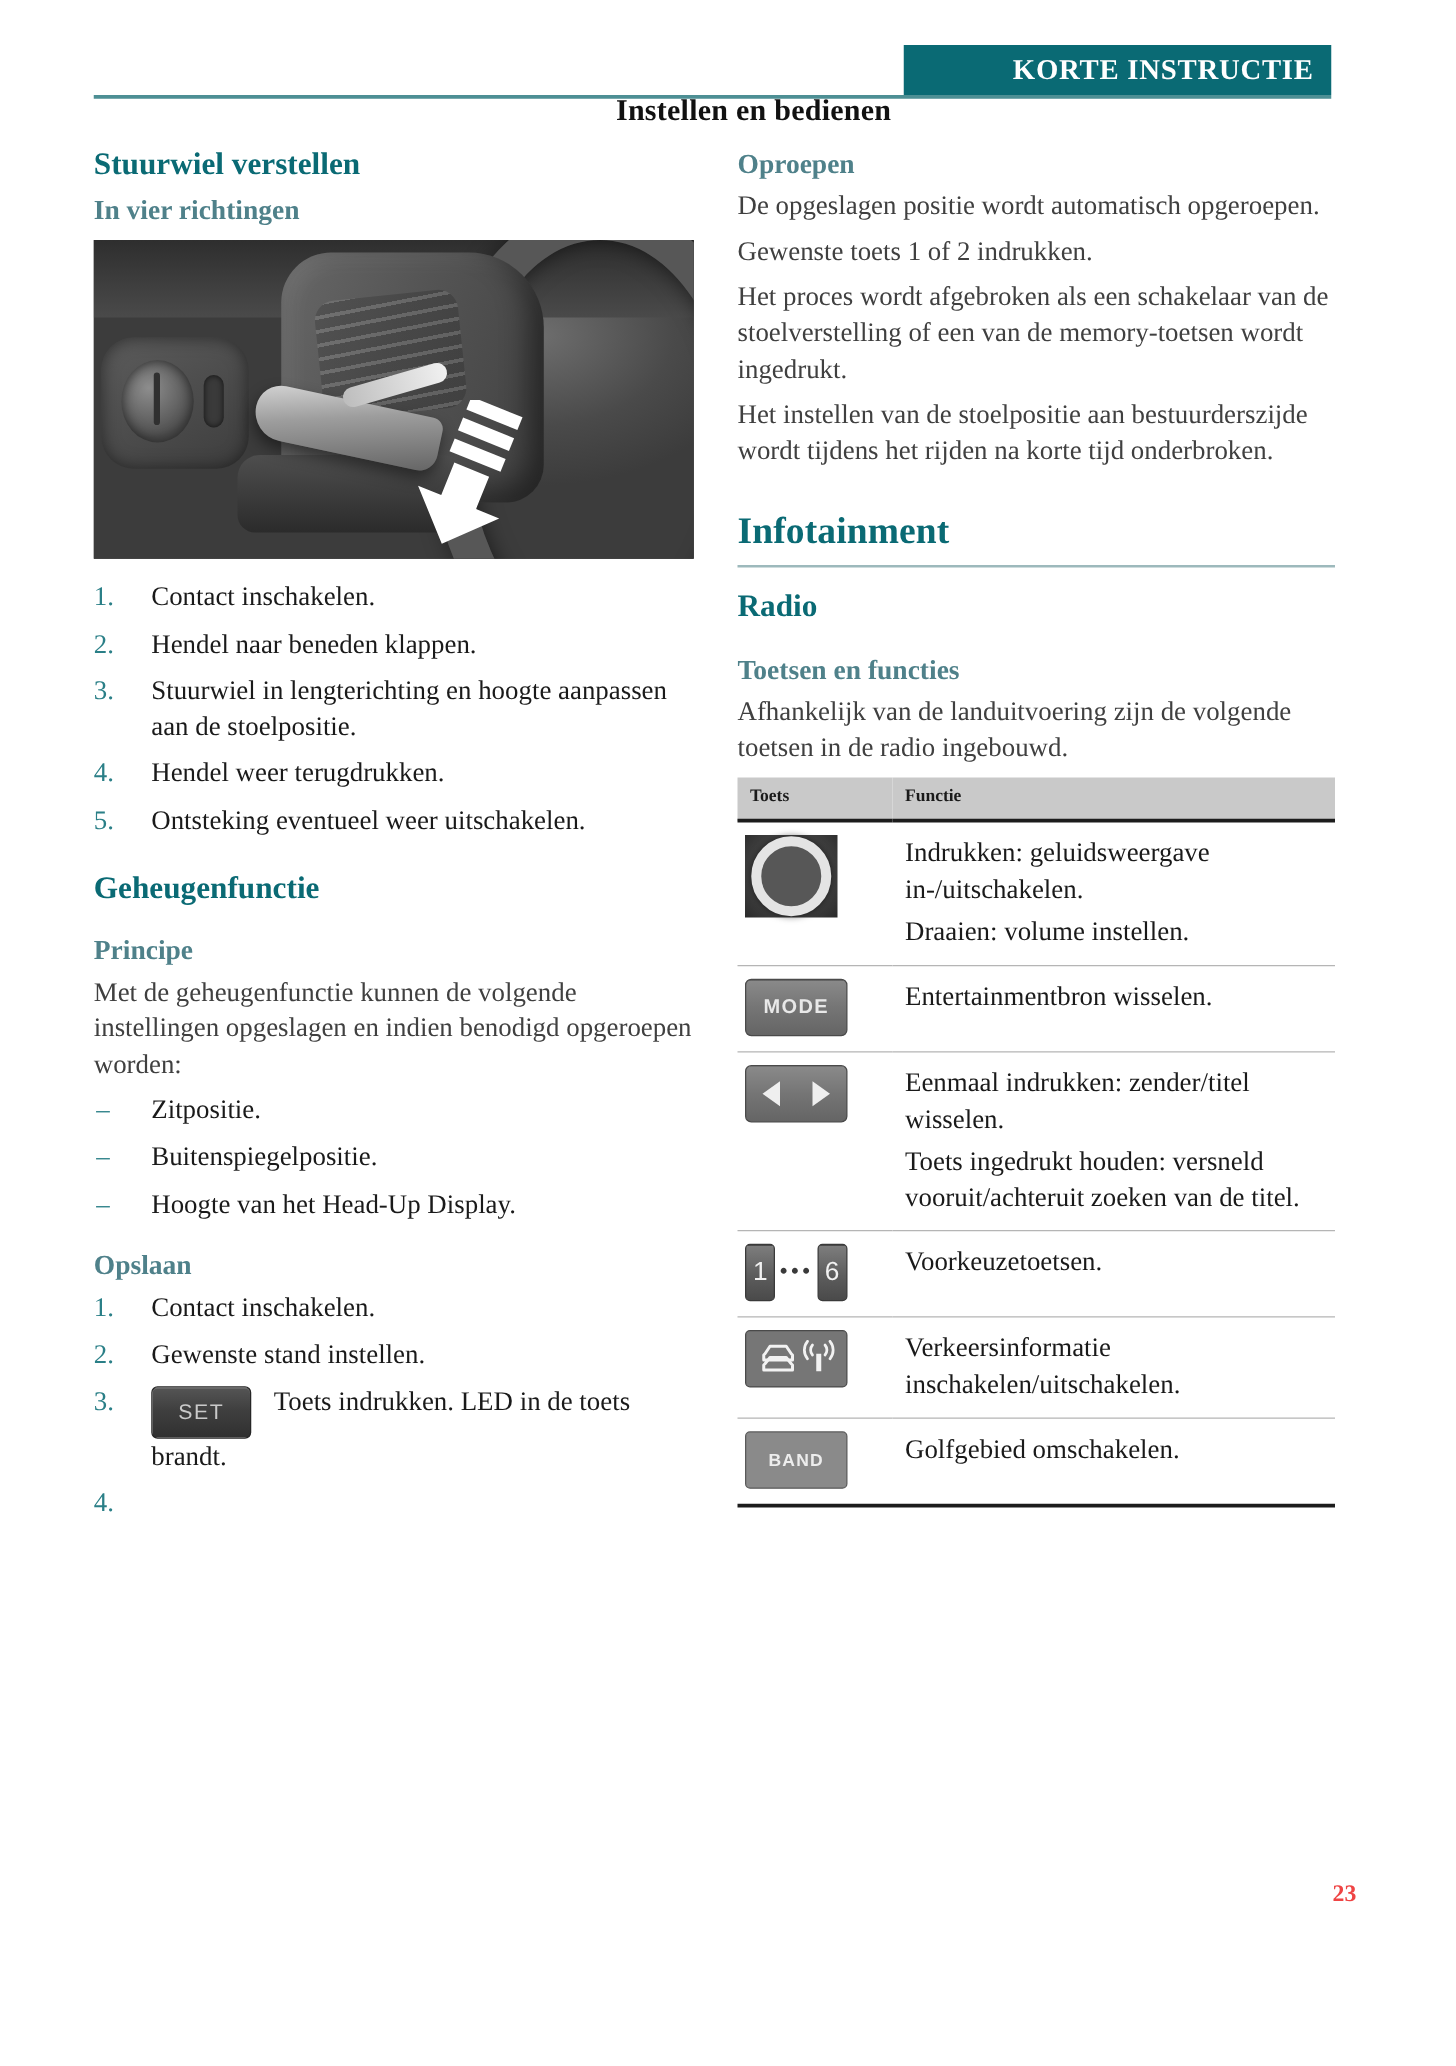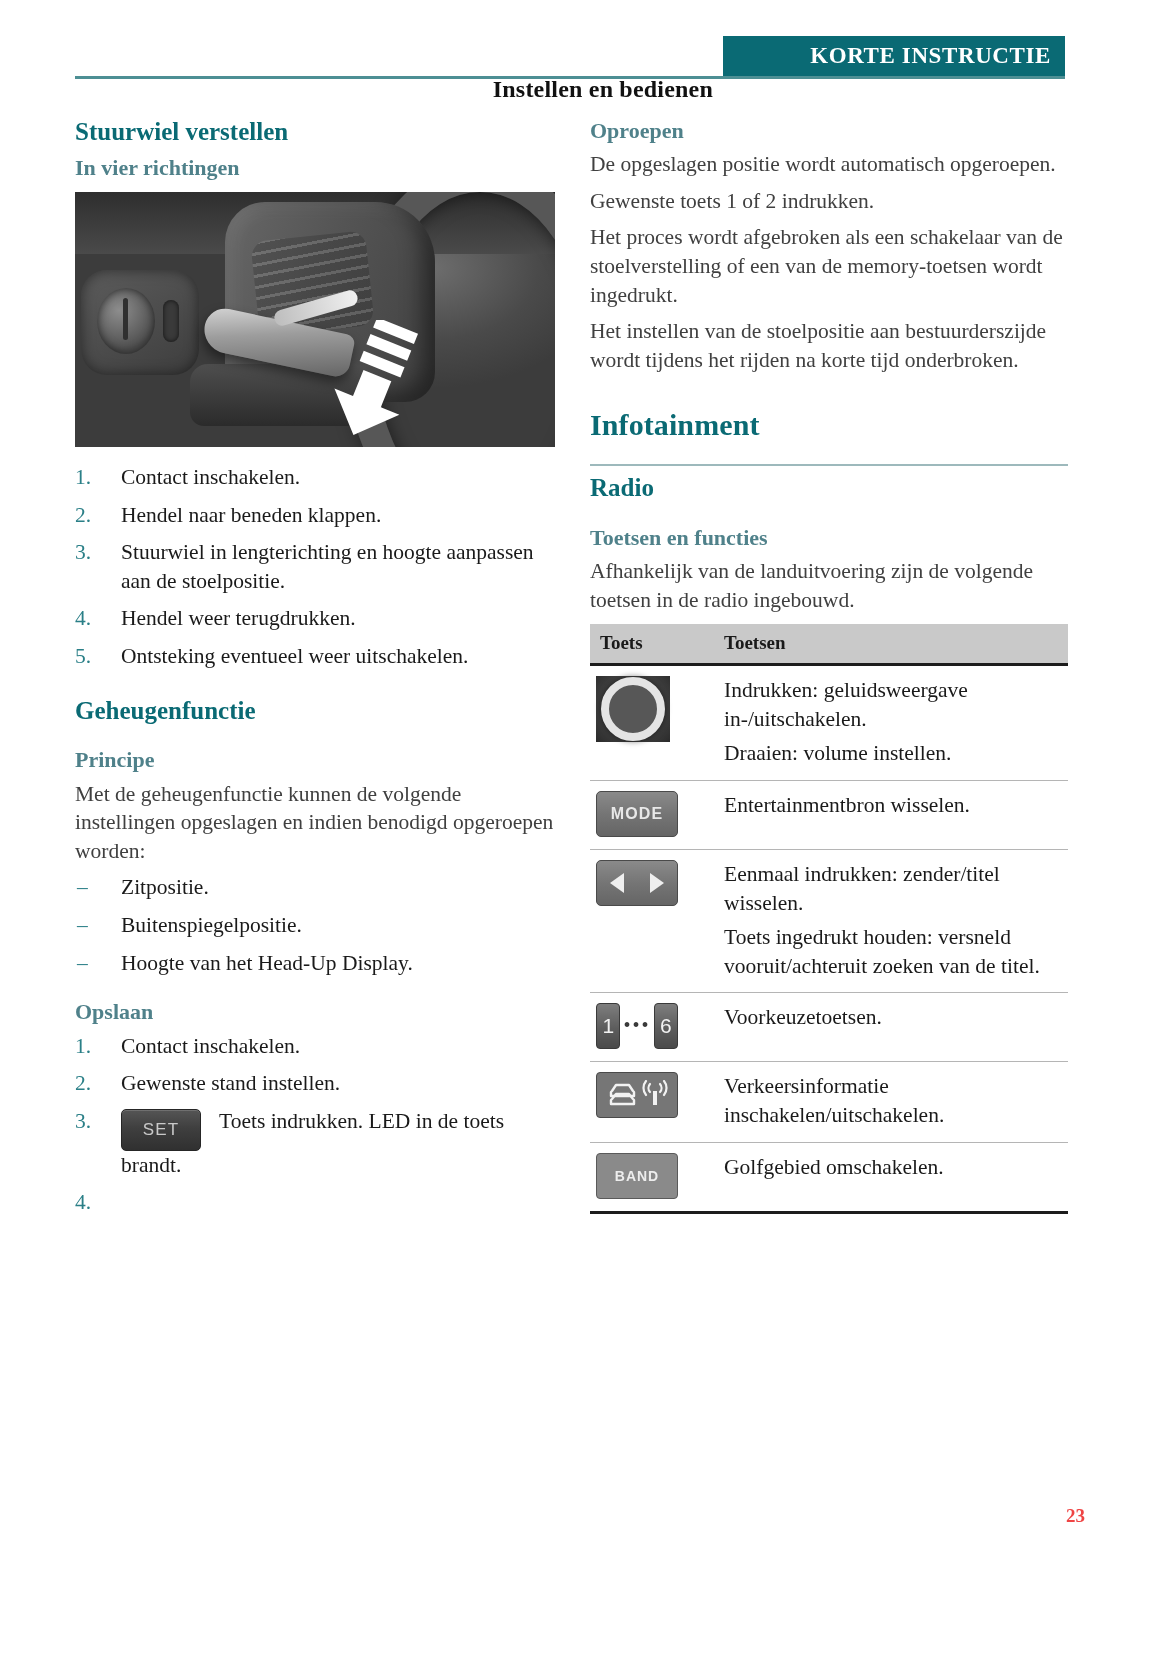--- a/index.html
+++ b/index.html
@@ -87,22 +87,22 @@
   h1.chapter {
     margin: 0 0 6px 0;
     font-size: 30px;
     font-weight: bold;
     color: #0a6a74;
     line-height: 1.15;
     letter-spacing: 0.1px;
   }
   h1.chapter.ruled {
     border-bottom: 2px solid #9db9bc;
-    padding-bottom: 21px;
-    margin-bottom: 8px;
+    padding-bottom: 9px;
+    margin-bottom: 18px;
   }
   h2.sec {
     margin: 26px 0 8px 0;
     font-size: 25px;
     font-weight: bold;
     color: #0a6a74;
     line-height: 1.15;
   }
   h2.sec.first { margin-top: 0; }
   h3.sub {
@@ -378,21 +378,21 @@
   table.keytable {
     width: 478px;
     border-collapse: collapse;
     margin-top: 10px;
     font-size: 21.5px;
   }
   table.keytable thead th {
     background: #c9c9c9;
     text-align: left;
     font-weight: bold;
-    font-size: 19px;
+    font-size: 14px;
     padding: 8px 10px 9px 10px;
     border-bottom: 3px solid #1c1c1c;
   }
   table.keytable thead th.col-key { width: 104px; }
   table.keytable tbody td {
     vertical-align: top;
     padding: 10px 10px 12px 10px;
     border-bottom: 1px solid #b5b5b5;
     line-height: 1.33;
   }
@@ -506,21 +506,21 @@
 
     <h1 class="chapter ruled" style="margin-top:34px;">Infotainment</h1>
     <h2 class="sec first">Radio</h2>
     <h3 class="sub">Toetsen en functies</h3>
     <p class="body">Afhankelijk van de landuitvoering zijn de volgende toetsen in de radio ingebouwd.</p>
 
     <table class="keytable">
       <thead>
         <tr>
           <th class="col-key">Toets</th>
-          <th>Toetsen</th>
+          <th>Functie</th>
         </tr>
       </thead>
       <tbody>
 
         <tr>
           <td class="keycell">
             <div class="key-knob">
               <div class="ring"></div>
             </div>
           </td>

